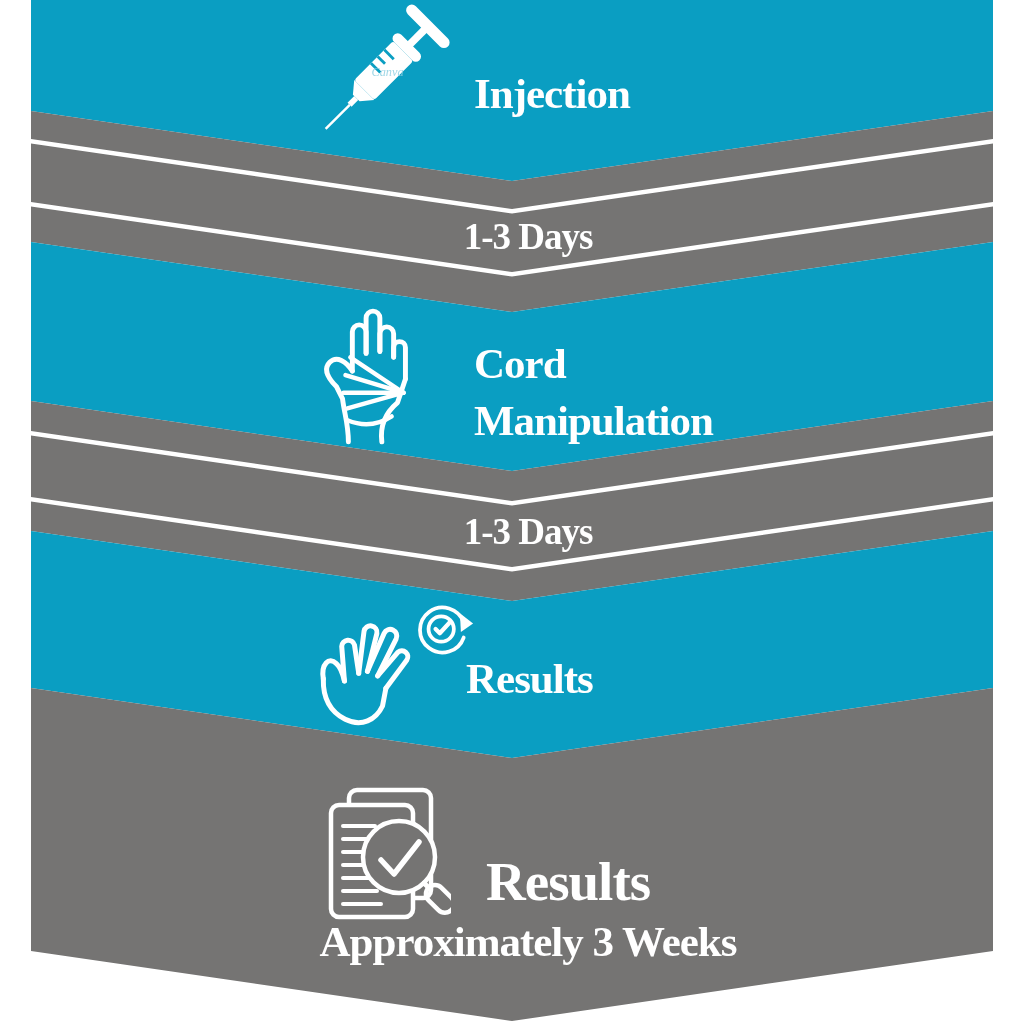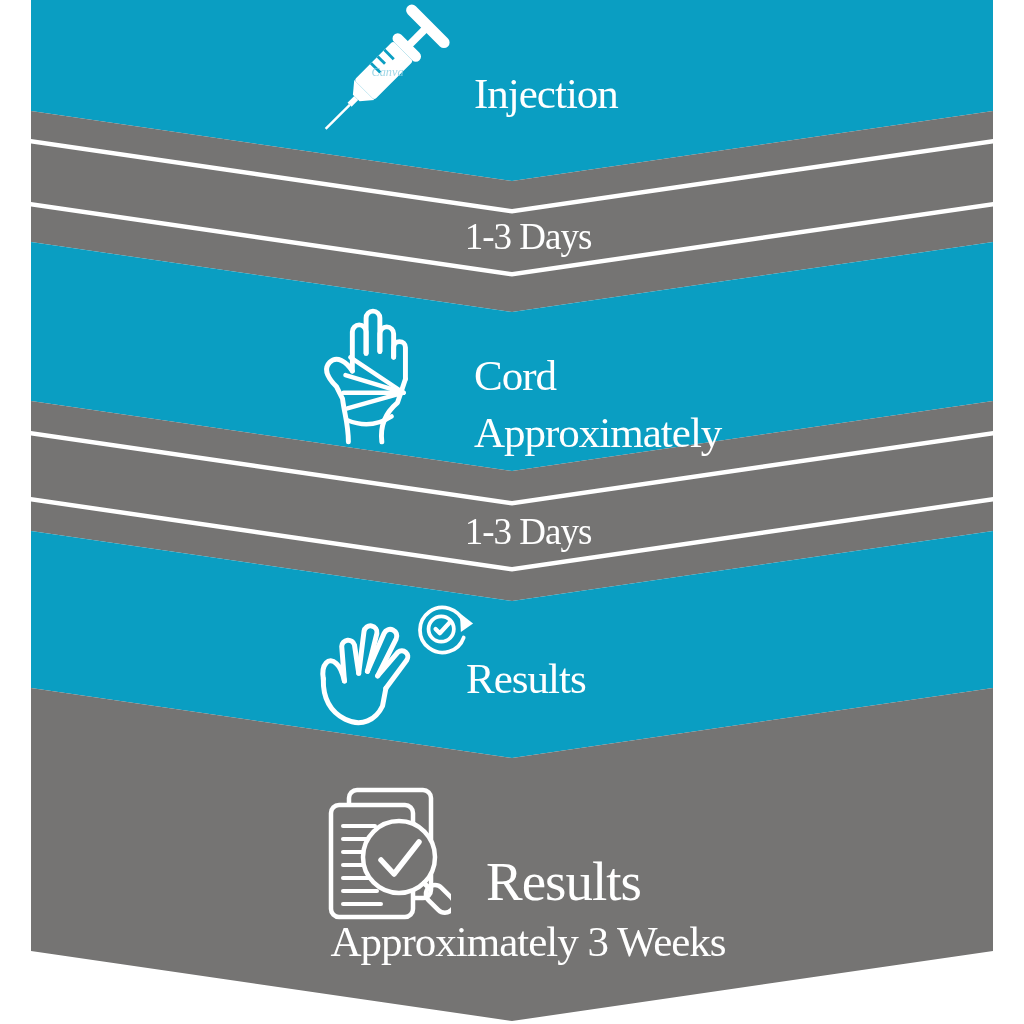--- a/index.html
+++ b/index.html
@@ -30,21 +30,21 @@
   .band-teal-3{top:531px;height:227px;
     clip-path:polygon(0 0,481px 70px,962px 0,962px 157px,481px 227px,0 157px);}
   .band-gray-3{top:688px;height:333px;
     clip-path:polygon(0 0,481px 70px,962px 0,962px 263px,481px 333px,0 263px);}
   .vline{position:absolute;inset:0;background:var(--line);}
   .g1-a{clip-path:polygon(0 28px,481px 98px,962px 28px,962px 32.5px,481px 102.5px,0 32.5px);}
   .g1-b{clip-path:polygon(0 91px,481px 161px,962px 91px,962px 95.5px,481px 165.5px,0 95.5px);}
   .g2-a{clip-path:polygon(0 30px,481px 100px,962px 30px,962px 34.5px,481px 104.5px,0 34.5px);}
   .g2-b{clip-path:polygon(0 96px,481px 166px,962px 96px,962px 100.5px,481px 170.5px,0 100.5px);}
   .label{
-    position:absolute;color:var(--text);font-weight:400;
+    position:absolute;color:var(--text);font-weight:700;
     font-size:43px;line-height:1;white-space:nowrap;letter-spacing:-1px;
   }
   .label-center{left:0;width:1024px;text-align:center;margin-left:16px;}
   .interval{font-size:37px;}
   .two-line{line-height:57px;}
   .icon{position:absolute;}
   .stroke{fill:none;stroke:#ffffff;stroke-linecap:round;stroke-linejoin:round;}
   .fillw{fill:#ffffff;stroke:none;}
   .grayfill{fill:var(--gray);}
   .tealtick{stroke:var(--teal);stroke-width:3;}
@@ -100,23 +100,23 @@
       <path d="M70,142 C68,126 74,112 86,102 L94,78"></path>
       <g stroke-width="4.5">
         <path d="M92,92 L38,56"></path>
         <path d="M92,92 L33,74"></path>
         <path d="M92,92 L31,92"></path>
         <path d="M92,92 L35,108"></path>
         <path d="M35,120 C52,127 66,125 80,116"></path>
       </g>
     </g>
   </svg>
-  <div class="label two-line" style="left:474px;top:347px">
+  <div class="label two-line" style="left:474px;top:335px">
     <div>Cord</div>
-    <div>Approximately</div>
+    <div>Manipulation</div>
   </div>
 
   <div class="label label-center interval" style="top:513px">1-3 Days</div>
 
   <svg class="icon" style="left:316px;top:613px" width="100" height="115" viewBox="0 0 100 115">
     <g class="stroke" stroke-width="5" transform="rotate(14 50 60)">
       <path d="M10,76 C4,62 10,53 19,58 C25,61 28,67 31,73"></path>
       <path d="M31,73 L20,40 a6.5,6.5 0 0 1 12,-4.5 L43,62"></path>
       <path d="M43,62 L38,20 a6.5,6.5 0 0 1 13,-1 L51,58"></path>
       <path d="M51,58 L58,17 a6.5,6.5 0 0 1 13,2.5 L62,60"></path>

